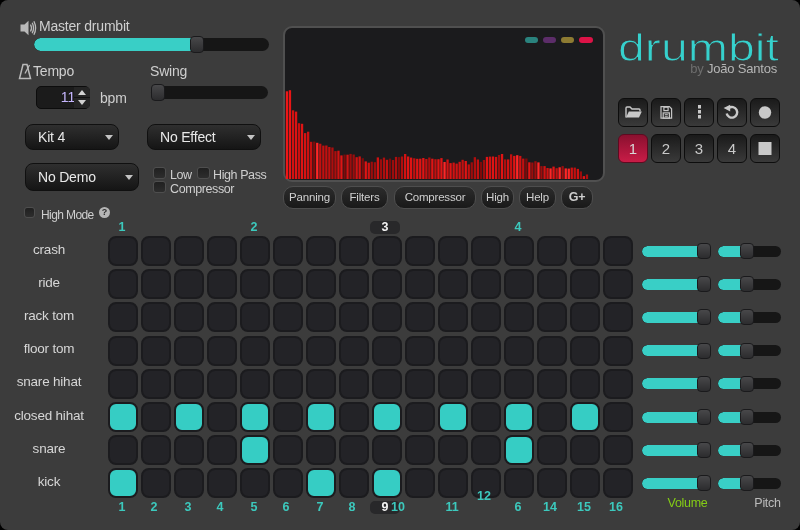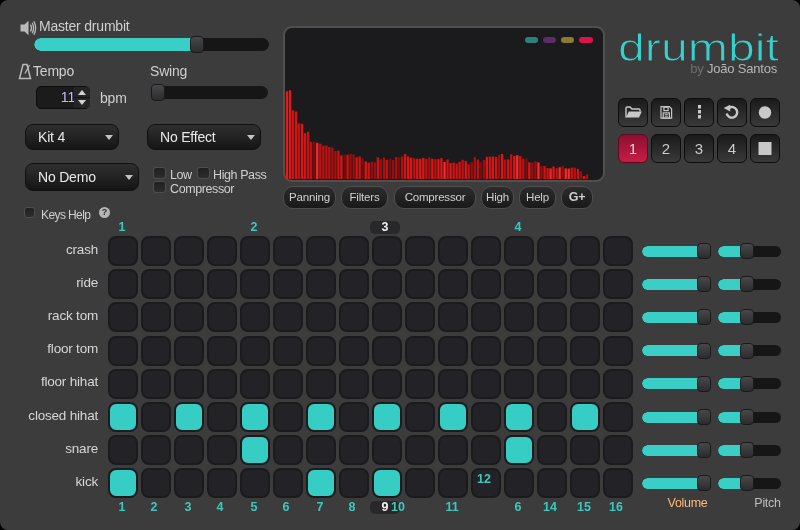--- a/index.html
+++ b/index.html
@@ -38,21 +38,21 @@
   background:linear-gradient(#1a1a1a,#3a3a3a); border:1px solid #0d0d0d; }
 .bbtn { position:absolute; width:30px; height:29px; border-radius:6px;
   background:linear-gradient(#1a1a1a,#3a3a3a); border:1px solid #0d0d0d;
   color:#c9c9c9; font-size:15px; text-align:center; line-height:28px; }
 .bbtn.on { background:linear-gradient(#8a102f,#c91c47); border:1px solid #5e0a20; color:#d8d8d8; }
 
 
 .cell { position:absolute; width:30px; height:30px; border-radius:8px; background:#232327;
   border:2px solid #1b1b1e; }
 .cell.on { background:#36cdc4; }
-.rowlab { position:absolute; left:0; width:98px; text-align:right; color:#d6d6d6; font-size:13.5px;
+.rowlab { position:absolute; left:0; width:98px; text-align:center; color:#d6d6d6; font-size:13.5px;
   letter-spacing:-0.2px; line-height:30px; height:30px; }
 .topnum, .botnum { position:absolute; width:28px; text-align:center; color:#3cc9bd; font-size:12.5px;
   font-weight:bold; line-height:13px; }
 .stepbox { position:absolute; width:30px; height:13px; background:#28282a; border-radius:5px;
   color:#f2f2f2; font-size:12.5px; font-weight:bold; text-align:center; line-height:13px; }
 </style></head>
 <body>
 <div class="panel"></div>
 
 <svg class="abs" style="left:19px;top:19px" width="18" height="18" viewBox="0 0 18 18">
@@ -92,21 +92,21 @@
 <div class="dd" style="left:25px;top:163px;width:114px;height:28px;line-height:26px">No Demo<span class="car"></span></div>
 
 <div class="cb" style="left:153px;top:167px"></div>
 <div class="txt" style="left:170px;top:168px;font-size:12.5px;letter-spacing:-0.4px">Low</div>
 <div class="cb" style="left:197px;top:167px"></div>
 <div class="txt" style="left:213px;top:168px;font-size:12.5px;letter-spacing:-0.4px">High Pass</div>
 <div class="cb" style="left:153px;top:181px"></div>
 <div class="txt" style="left:170px;top:182px;font-size:12.5px;letter-spacing:-0.4px">Compressor</div>
 
 <div class="cb" style="left:24px;top:207px;width:11px;height:11px"></div>
-<div class="txt" style="left:41px;top:208px;font-size:12px;letter-spacing:-0.6px">Keys Help</div>
+<div class="txt" style="left:41px;top:208px;font-size:12px;letter-spacing:-0.6px">High Mode</div>
 <div class="abs" style="left:99px;top:207px;width:11px;height:11px;border-radius:6px;background:#b5b5b5;color:#2d2d2d;font-size:9px;font-weight:bold;text-align:center;line-height:11px">?</div>
 
 <div class="spec"><svg width="318" height="151" viewBox="0 0 318 151">
       <rect x="0.8" y="63.3" width="2.3" height="88.0" fill="#ef1616"></rect>
       <rect x="3.8" y="62.2" width="2.3" height="89.1" fill="#e81515"></rect>
       <rect x="6.9" y="82.3" width="2.3" height="69.0" fill="#d31111"></rect>
       <rect x="9.9" y="83.6" width="2.3" height="67.7" fill="#dd1313"></rect>
       <rect x="12.9" y="95.2" width="2.3" height="56.1" fill="#c81010"></rect>
       <rect x="15.9" y="95.8" width="2.3" height="55.5" fill="#e01414"></rect>
       <rect x="19.0" y="105.1" width="2.3" height="46.2" fill="#d81212"></rect>
@@ -271,21 +271,21 @@
 </div>
 
 <div class="topnum" style="left:108px;top:221px">1</div>
 <div class="topnum" style="left:240px;top:221px">2</div>
 <div class="stepbox" style="left:370px;top:221px">3</div>
 <div class="topnum" style="left:504px;top:221px">4</div>
 <div class="rowlab" style="top:234.5px">crash</div>
 <div class="rowlab" style="top:267.7px">ride</div>
 <div class="rowlab" style="top:300.9px">rack tom</div>
 <div class="rowlab" style="top:334.1px">floor tom</div>
-<div class="rowlab" style="top:367.3px">floor hihat</div>
+<div class="rowlab" style="top:367.3px">snare hihat</div>
 <div class="rowlab" style="top:400.5px">closed hihat</div>
 <div class="rowlab" style="top:433.7px">snare</div>
 <div class="rowlab" style="top:466.9px">kick</div>
 <div class="cell" style="left:108.0px;top:236.0px"></div>
 <div class="cell" style="left:141.0px;top:236.0px"></div>
 <div class="cell" style="left:174.0px;top:236.0px"></div>
 <div class="cell" style="left:207.0px;top:236.0px"></div>
 <div class="cell" style="left:240.0px;top:236.0px"></div>
 <div class="cell" style="left:273.0px;top:236.0px"></div>
 <div class="cell" style="left:306.0px;top:236.0px"></div>
@@ -414,21 +414,21 @@
 <div class="botnum" style="left:140px;top:500.5px">2</div>
 <div class="botnum" style="left:174px;top:500.5px">3</div>
 <div class="botnum" style="left:206px;top:500.5px">4</div>
 <div class="botnum" style="left:240px;top:500.5px">5</div>
 <div class="botnum" style="left:272px;top:500.5px">6</div>
 <div class="botnum" style="left:306px;top:500.5px">7</div>
 <div class="botnum" style="left:338px;top:500.5px">8</div>
 <div class="stepbox" style="left:370px;top:500.5px">9</div>
 <div class="botnum" style="left:384px;top:500.5px">10</div>
 <div class="botnum" style="left:438px;top:500.5px">11</div>
-<div class="botnum" style="left:470px;top:473px">12</div>
+<div class="botnum" style="left:470px;top:490px">12</div>
 <div class="botnum" style="left:504px;top:500.5px">6</div>
 <div class="botnum" style="left:536px;top:500.5px">14</div>
 <div class="botnum" style="left:570px;top:500.5px">15</div>
 <div class="botnum" style="left:602px;top:500.5px">16</div>
 
 <div class="track" style="left:642px;top:245.5px;width:69px">
     <div class="fill" style="width:69px"></div>
   </div>
 <div class="handle" style="left:697px;top:243.0px"></div>
 <div class="track" style="left:718px;top:245.5px;width:63px">
@@ -484,14 +484,14 @@
   </div>
 <div class="handle" style="left:740px;top:442.2px"></div>
 <div class="track" style="left:642px;top:477.9px;width:69px">
     <div class="fill" style="width:69px"></div>
   </div>
 <div class="handle" style="left:697px;top:475.4px"></div>
 <div class="track" style="left:718px;top:477.9px;width:63px">
     <div class="fill" style="width:30px"></div>
   </div>
 <div class="handle" style="left:740px;top:475.4px"></div>
-<div class="txt" style="left:653px;top:496px;width:69px;text-align:center;font-size:12.5px;letter-spacing:-0.3px;color:#fdba74">Volume</div>
+<div class="txt" style="left:653px;top:496px;width:69px;text-align:center;font-size:12.5px;letter-spacing:-0.3px;color:#84cc16">Volume</div>
 <div class="txt" style="left:733px;top:496px;width:69px;text-align:center;font-size:12.5px;letter-spacing:-0.3px;color:#bcbcbc">Pitch</div>
 
 </body></html>

